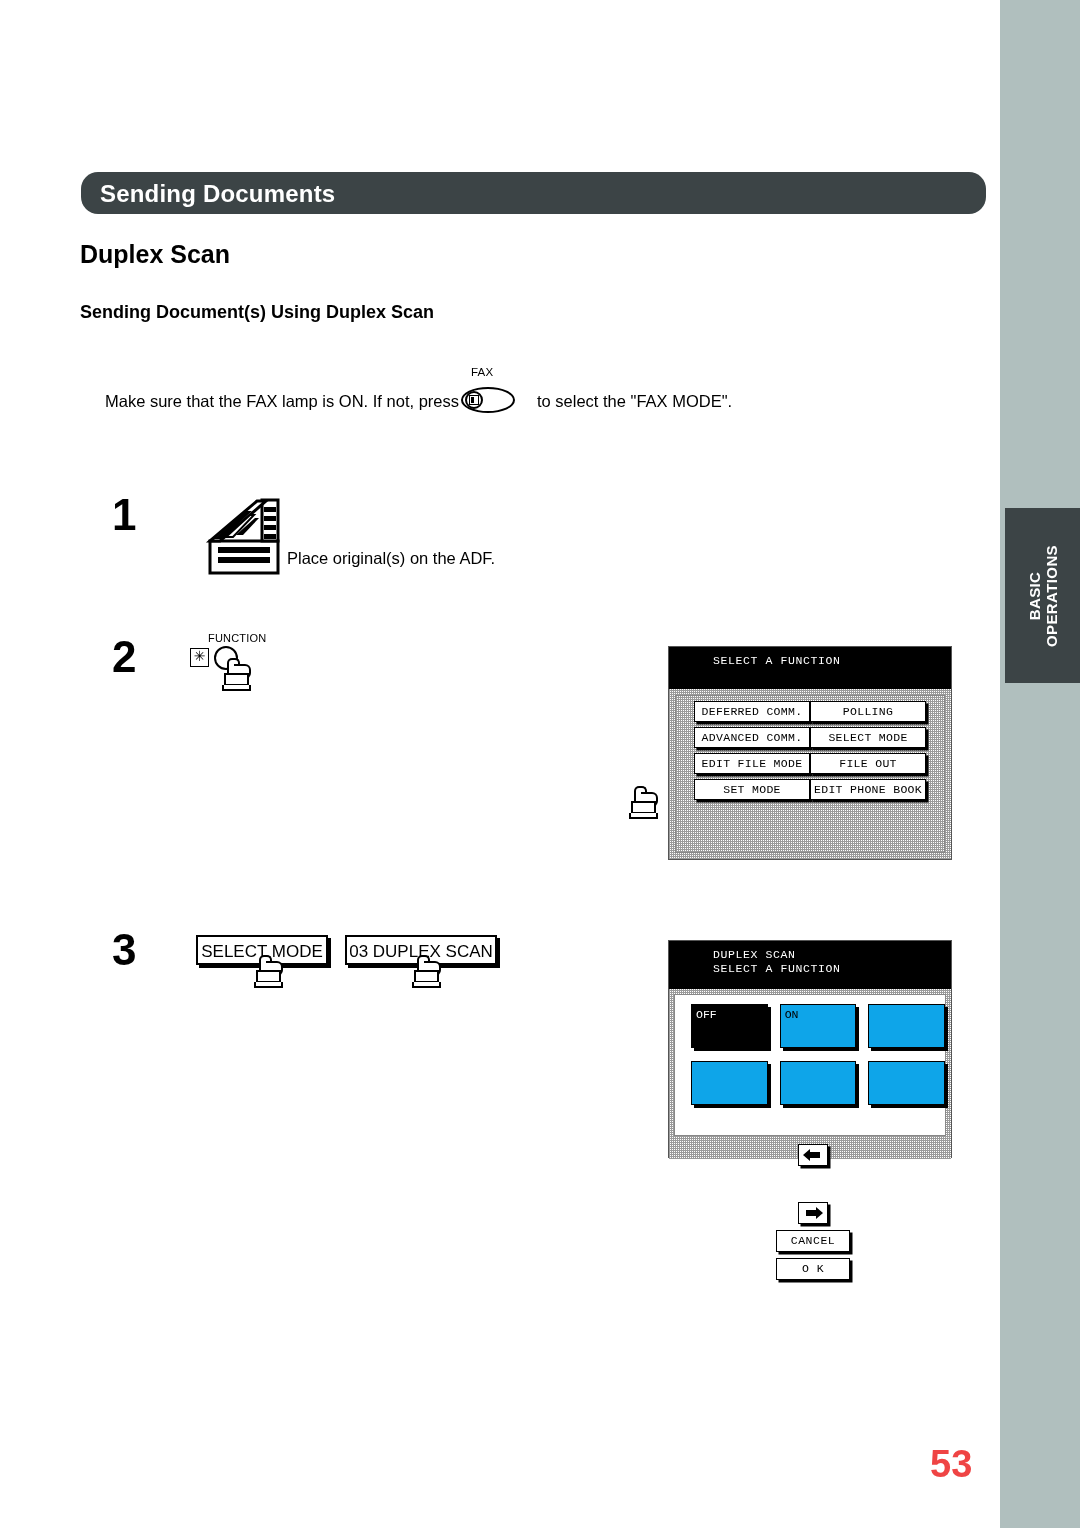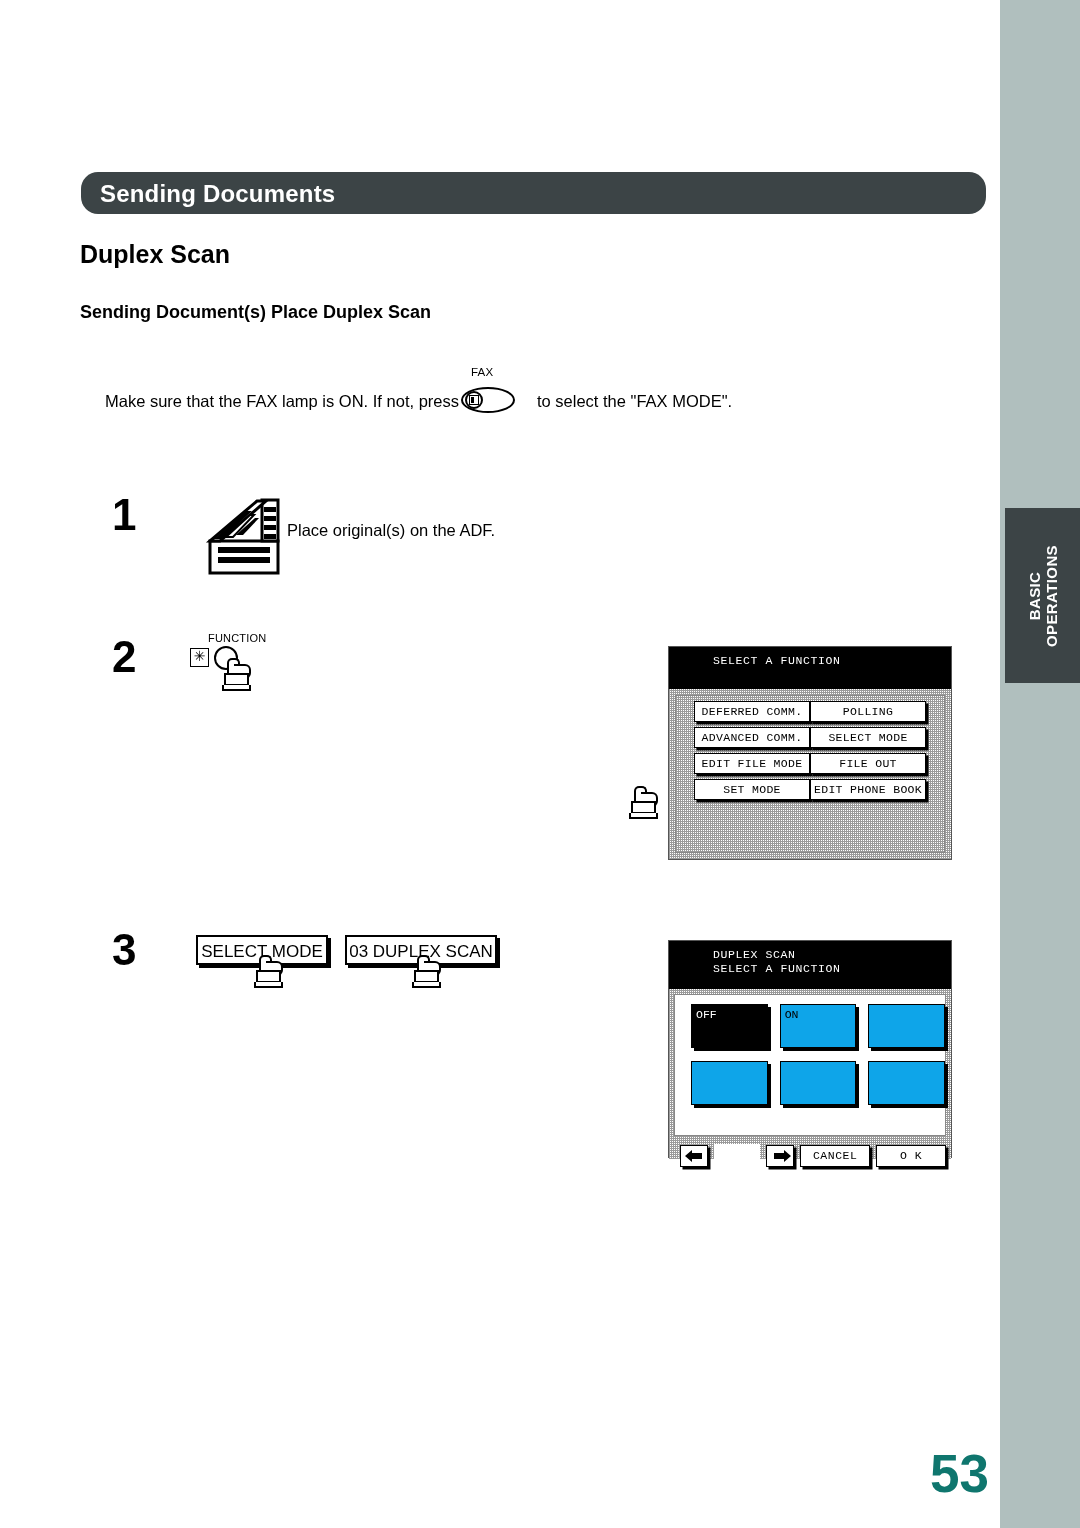--- a/index.html
+++ b/index.html
@@ -226,42 +226,42 @@
   .cmdbtn{
     height:22px;background:#fff;border:1.4px solid #000;
     box-shadow:2.5px 2.5px 0 #000;
     font-family:"Liberation Mono", monospace;
     font-size:11.5px;line-height:20px;text-align:center;color:#000;
     box-sizing:border-box;letter-spacing:.5px;
   }
   
   #page-number{
     position:absolute;left:930px;top:1443px;
-    font-size:53px;font-weight:bold;color:#0f766e;
+    font-size:38px;font-weight:bold;color:#ef4444;
   }
   .plain{position:absolute;}
 </style>
 </head>
 <body>
 
 <div id="edge-strip"></div>
 
 <div id="side-tab">
   <div class="vtext">
     <span>BASIC</span><br>
     <span>OPERATIONS</span>
   </div>
 </div>
 
 <div id="header-band">
   <div class="title">Sending Documents</div>
 </div>
 
 <div id="h1-duplex">Duplex Scan</div>
-<div id="h2-sending">Sending Document(s) Place Duplex Scan</div>
+<div id="h2-sending">Sending Document(s) Using Duplex Scan</div>
 
 <div id="intro-line">
   <span class="seg">Make sure that the FAX lamp is ON.  If not, press</span><span class="faxbtn">
         <span class="lbl">FAX</span>
         <span class="oval"></span>
         <span class="inner"></span>
         <span class="glyph"></span>
       </span><span class="hand" style="left:522px;top:400px;">
         <span class="finger"></span>
       <span class="knuck"></span>
@@ -280,21 +280,21 @@
   <rect x="64" y="12" width="12" height="5" fill="#000"></rect>
   <rect x="64" y="21" width="12" height="5" fill="#000"></rect>
   <rect x="64" y="30" width="12" height="5" fill="#000"></rect>
   <rect x="64" y="39" width="12" height="5" fill="#000"></rect>
   <polygon points="10,46 57,6 66,6 20,46" fill="#fff" stroke="#000" stroke-width="3"></polygon>
   <polygon points="14,44 46,16 52,16 22,44" fill="#000"></polygon>
   <polygon points="26,42 50,20 54,20 33,42" fill="#fff" stroke="#000" stroke-width="2"></polygon>
   <polygon points="36,40 55,23 59,23 43,40" fill="#000"></polygon>
 </svg>
 
-<div class="plain" style="left:287px;top:521px;font-size:16.5px;color:#000;">Place original(s) on the ADF.</div>
+<div class="plain" style="left:287px;top:549px;font-size:16.5px;color:#000;">Place original(s) on the ADF.</div>
 
 <div class="stepnum" style="left:112px;top:632px;">2</div>
 
 <div id="func-key">
   <div class="fl">FUNCTION</div>
   <div class="astbox">✳</div>
   <div class="circ"></div>
   <span class="hand" style="left:30px;top:26px;">
     <span class="finger"></span>
       <span class="knuck"></span>
@@ -356,21 +356,21 @@
         <div class="cell sel">OFF</div>
         <div class="cell">ON</div>
         <div class="cell"></div>
       </div>
       <div class="cellrow">
         <div class="cell"></div>
         <div class="cell"></div>
         <div class="cell"></div>
       </div>
     </div>
-    <div class="btnrow" style="margin-top:8px;padding-left:6px;">
+    <div class="btnrow" style="margin-top:8px;padding-left:6px;flex-direction:column;">
       <div class="arrowbtn">
         <svg width="26" height="18" viewBox="0 0 26 18" style="position:absolute;left:1px;top:1px;">
           <polygon points="3,9 10,3 10,6 20,6 20,12 10,12 10,15" fill="#000"></polygon>
         </svg>
       </div>
       <div class="arrowgap"></div>
       <div class="arrowbtn">
         <svg width="26" height="18" viewBox="0 0 26 18" style="position:absolute;left:1px;top:1px;">
           <polygon points="23,9 16,3 16,6 6,6 6,12 16,12 16,15" fill="#000"></polygon>
         </svg>

